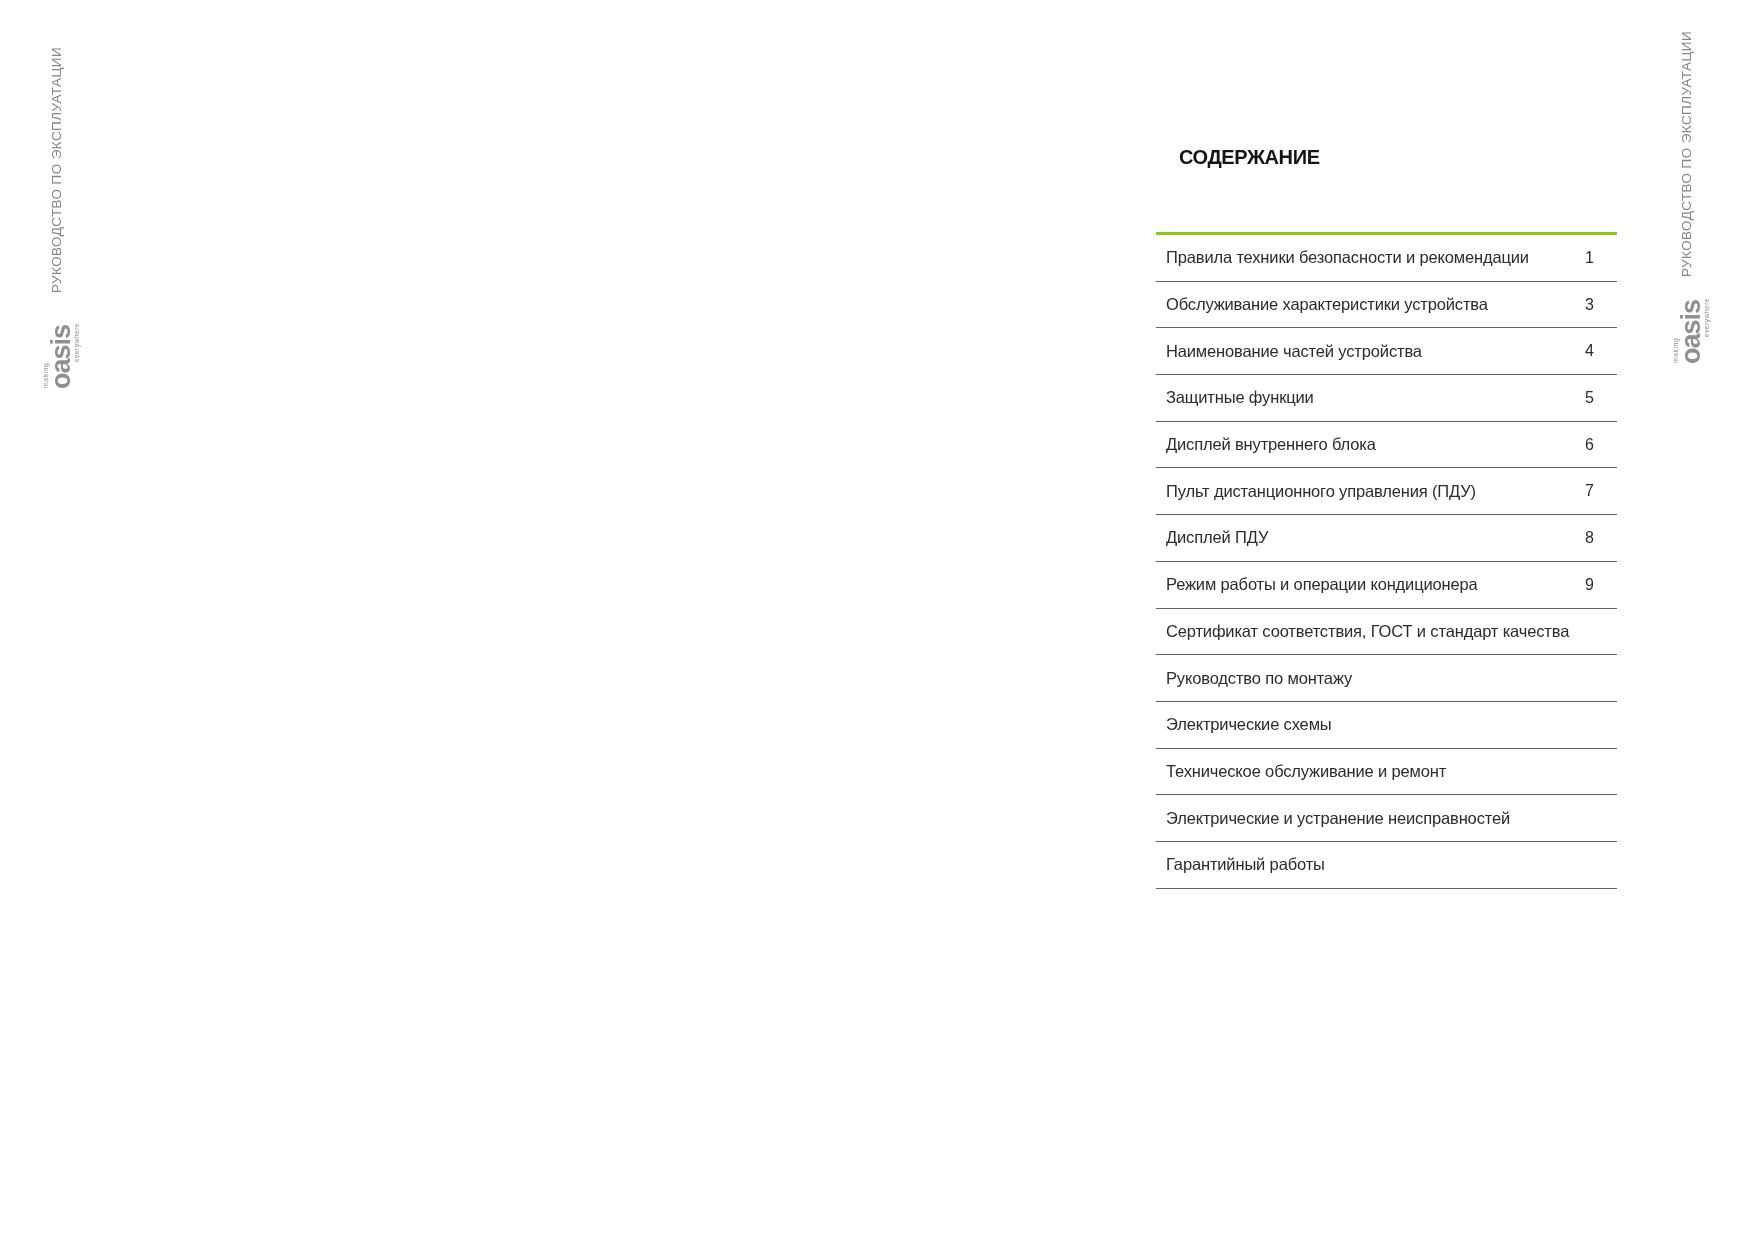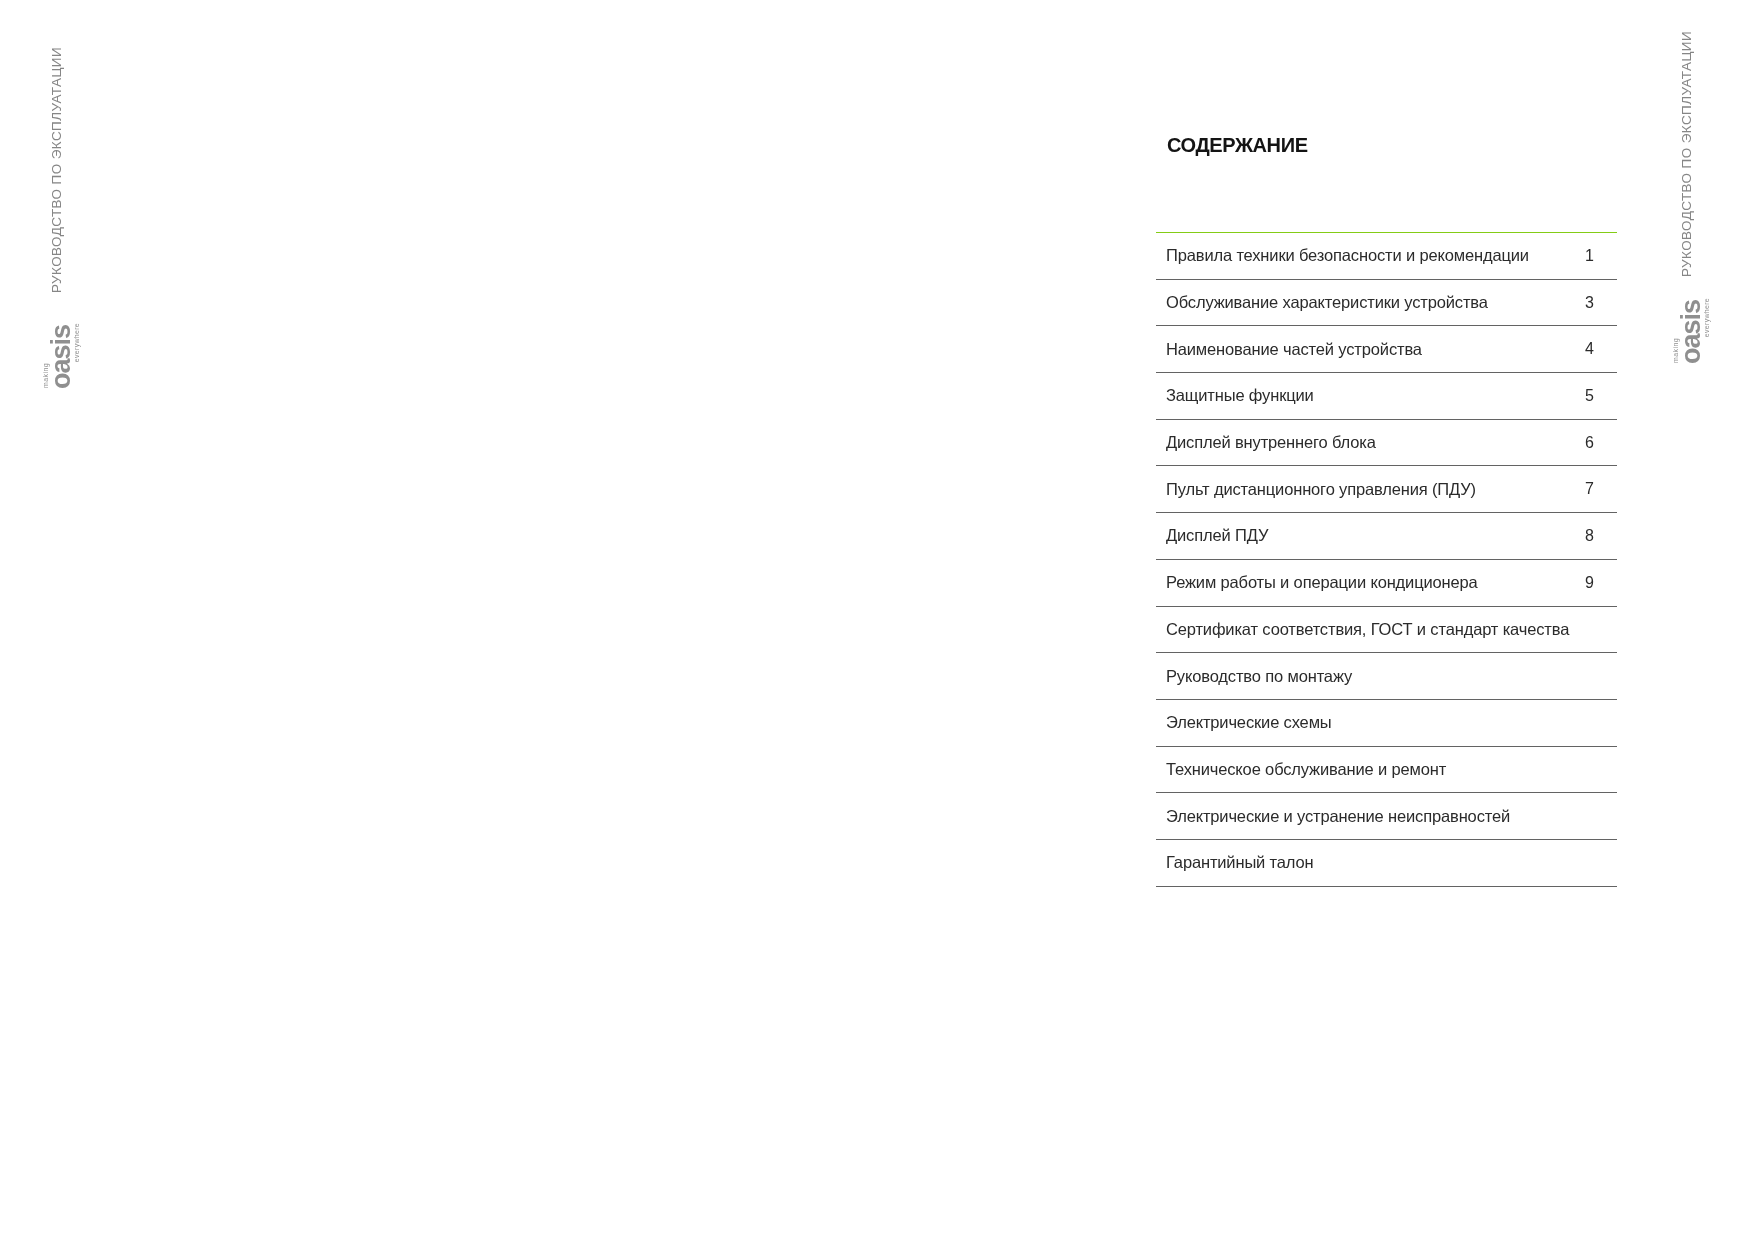--- a/index.html
+++ b/index.html
@@ -60,32 +60,32 @@
     letter-spacing: 0.3px;
     text-align: right;
     margin-top: 1px;
   }
 
   
   .toc-title {
     position: absolute;
     left: 1167px;
     top: 134px;
-    margin: 0;
+    margin: 12px;
     font-size: 20px;
     font-weight: bold;
     letter-spacing: -0.4px;
     color: #141414;
   }
   .toc {
     position: absolute;
     left: 1156px;
     top: 232px;
     width: 461px;
-    border-top: 1px solid #84cc16;
+    border-top: 3px solid #84cc16;
   }
   .toc-row {
     box-sizing: border-box;
     height: 46.7px;
     border-bottom: 1px solid #636363;
     display: flex;
     align-items: center;
     justify-content: space-between;
     padding: 0 23px 0 10px;
   }
@@ -185,18 +185,18 @@
     <span class="toc-label">Техническое обслуживание и ремонт</span>
     <span class="toc-page"></span>
   </div>
 
   <div class="toc-row">
     <span class="toc-label">Электрические и устранение неисправностей</span>
     <span class="toc-page"></span>
   </div>
 
   <div class="toc-row">
-    <span class="toc-label">Гарантийный талон</span>
+    <span class="toc-label">Гарантийный работы</span>
     <span class="toc-page"></span>
   </div>
 </div>
 
 </div>
 
 </body></html>

